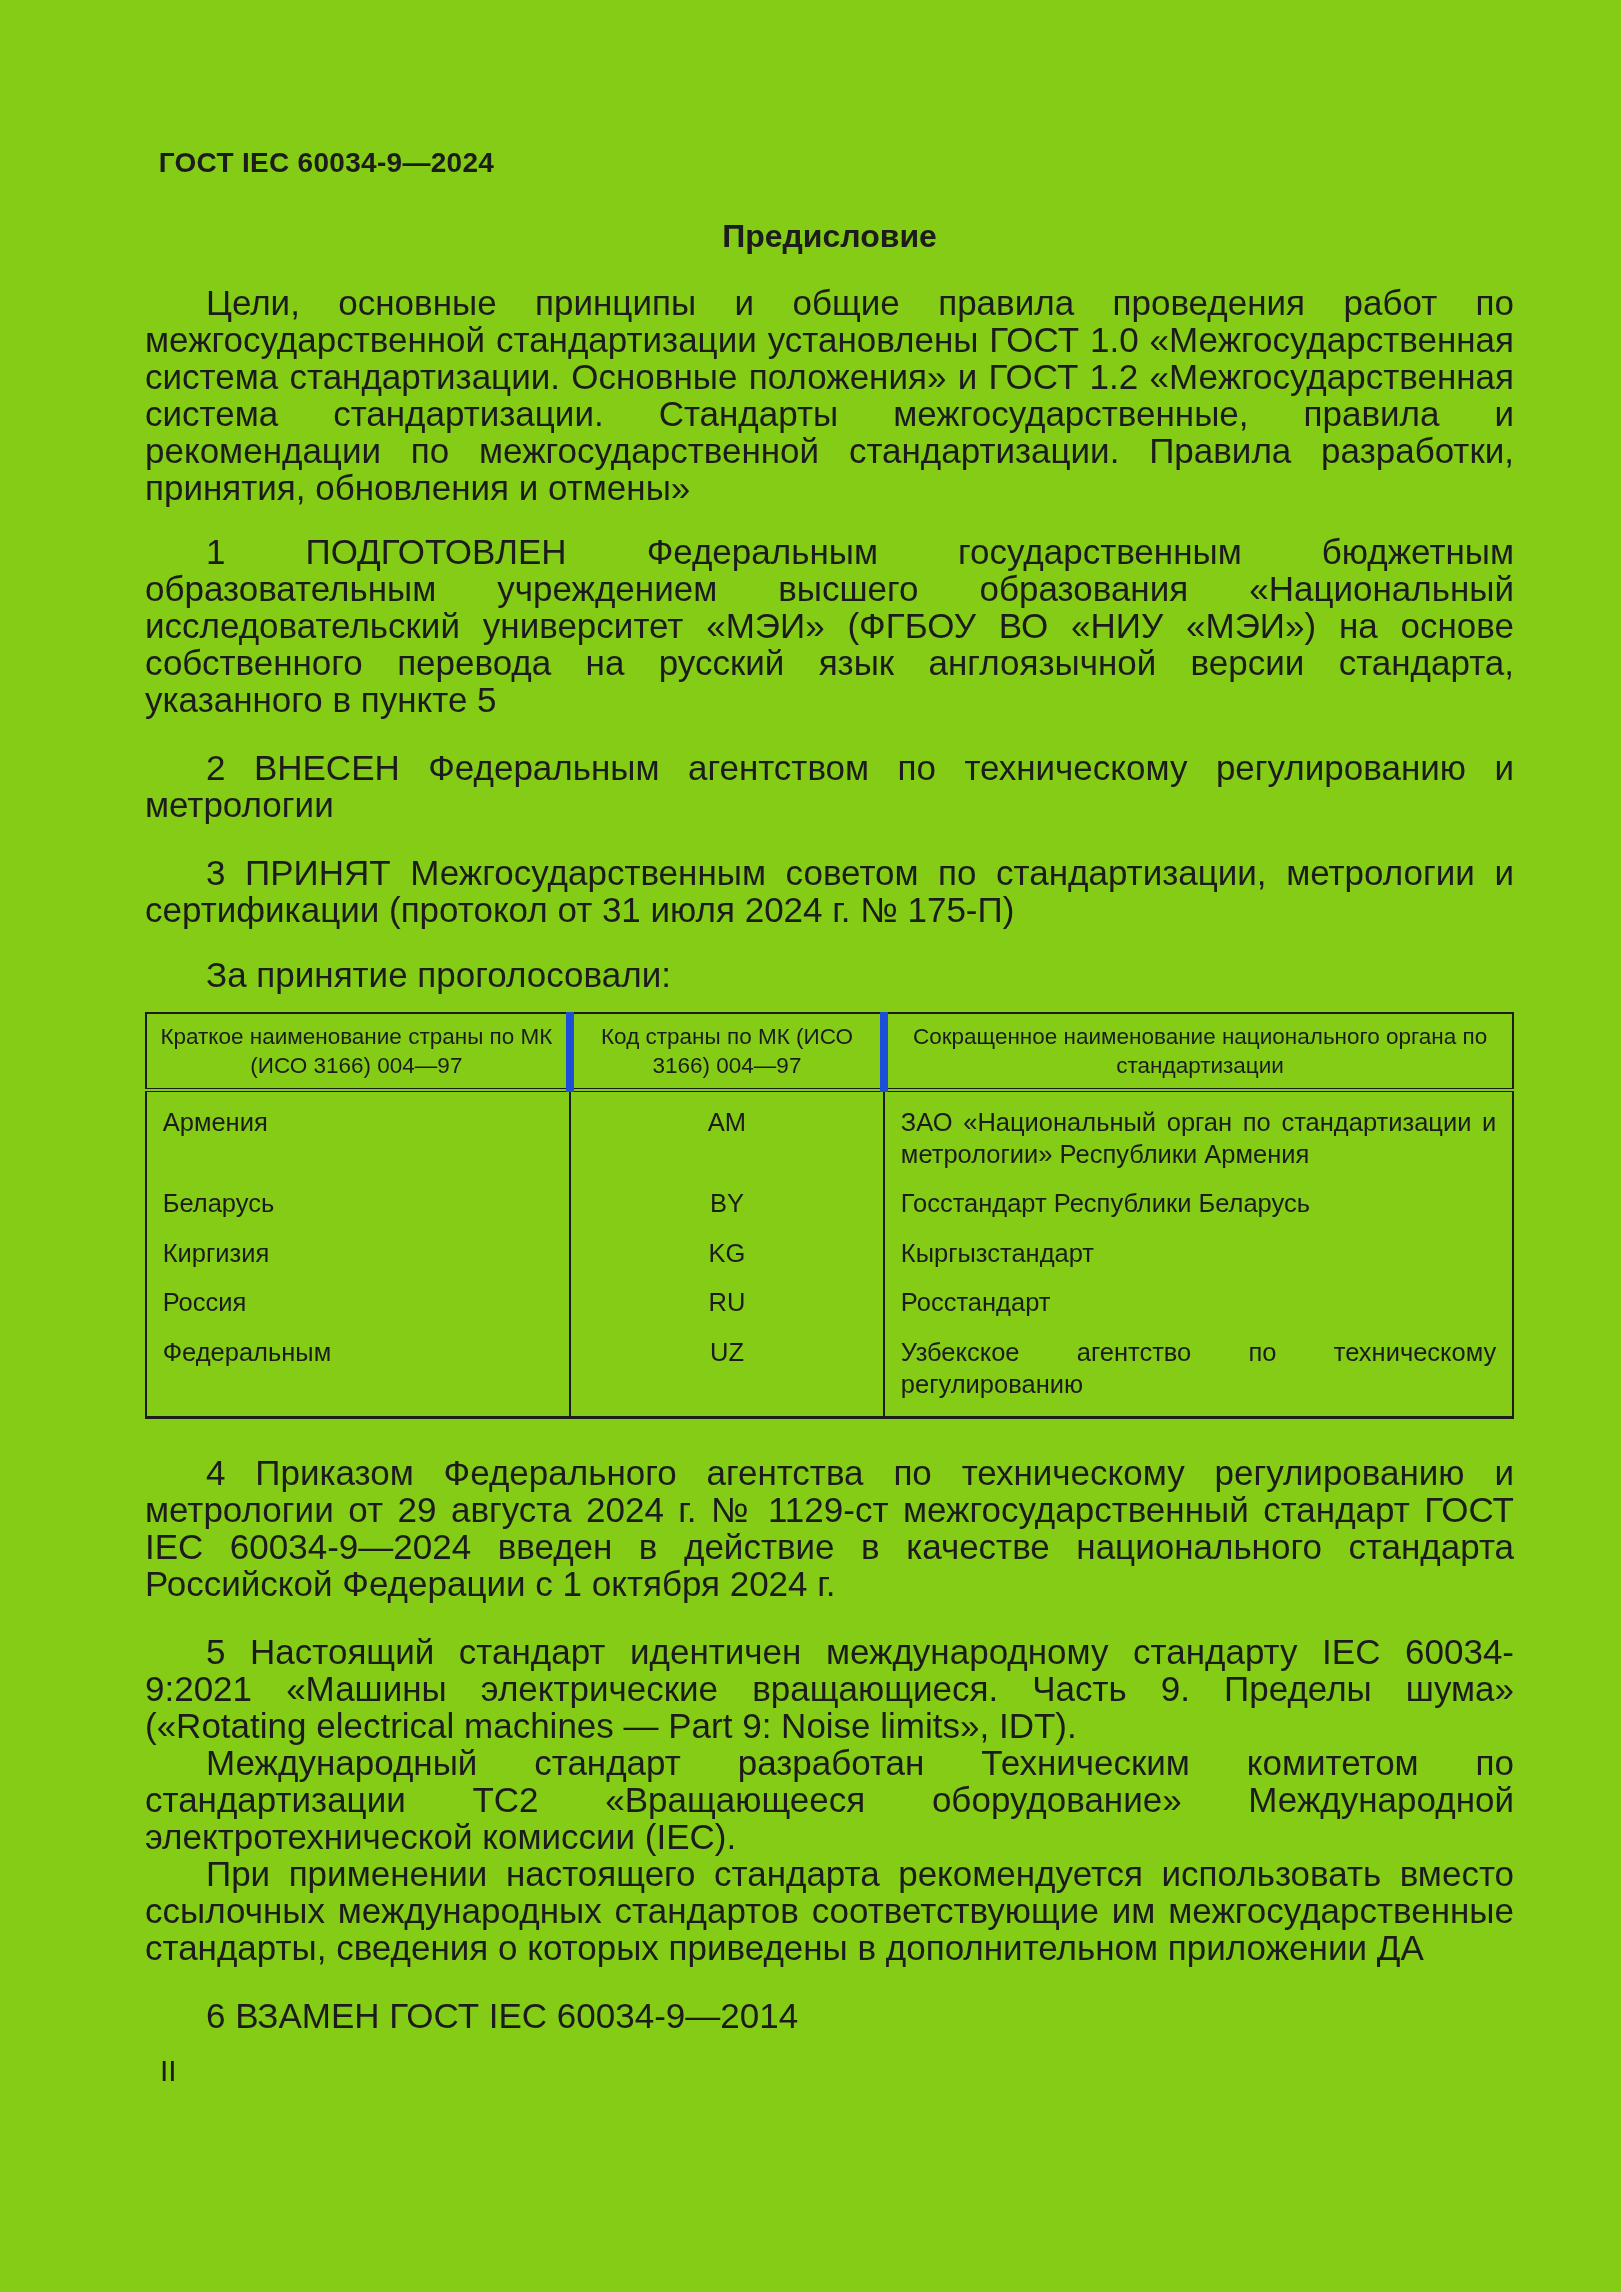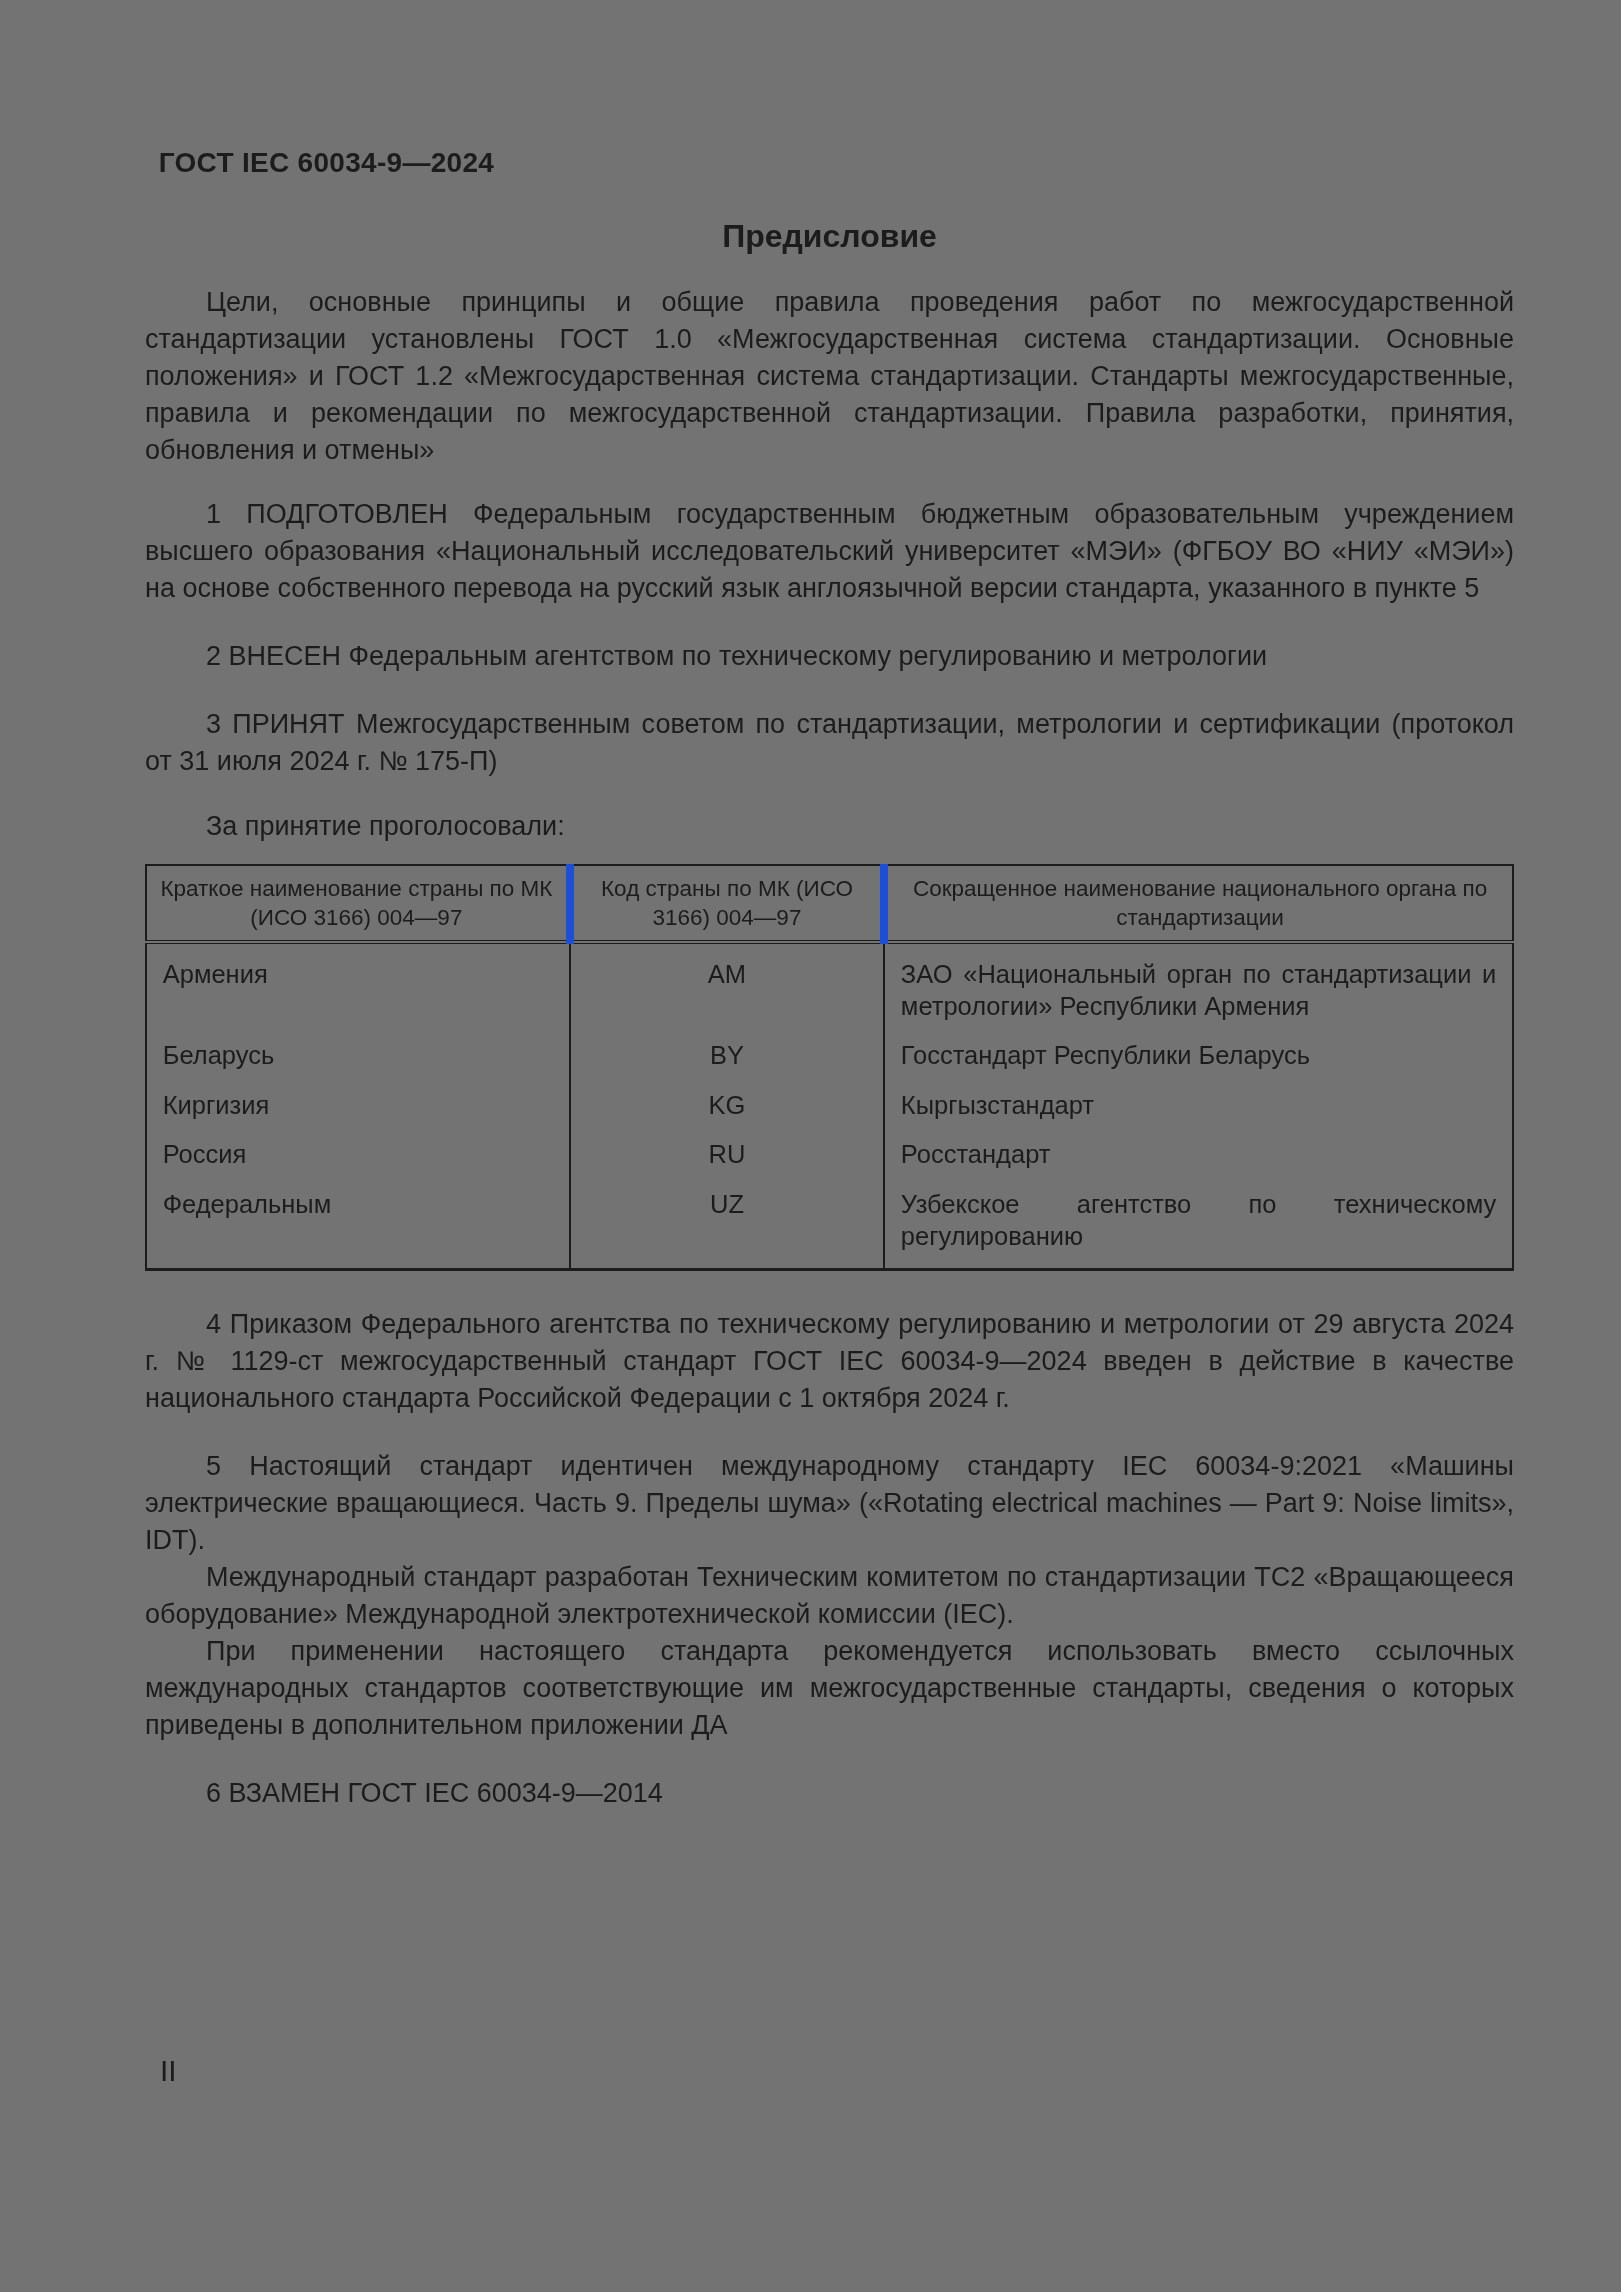--- a/index.html
+++ b/index.html
@@ -4,21 +4,21 @@
 <style>
   html, body {
     margin: 0;
     padding: 0;
     background: #ffffff;
   }
   .page {
     position: relative;
     width: 1621px;
     height: 2293px;
-    background: #737373;
+    background: #84cc16;
     font-family: "Liberation Sans", sans-serif;
     color: #1c1c1c;
     overflow: hidden;
   }
   .content {
     position: absolute;
     left: 145px;
     right: 107px;
     top: 147px;
   }
@@ -28,21 +28,21 @@
     letter-spacing: 0.3px;
     margin-left: 13.7px;
   }
   .page-title {
     margin-top: 39px;
     text-align: center;
     font-size: 32px;
     font-weight: bold;
   }
   .para {
-    font-size: 27px;
+    font-size: 35px;
     line-height: 37px;
     text-align: justify;
     text-indent: 61px;
     margin: 0;
   }
   .mt-lg { margin-top: 31px; }
   .mt-md { margin-top: 27.4px; }
   .section-heading {
     margin-top: 29px;
     font-size: 27.4px;

